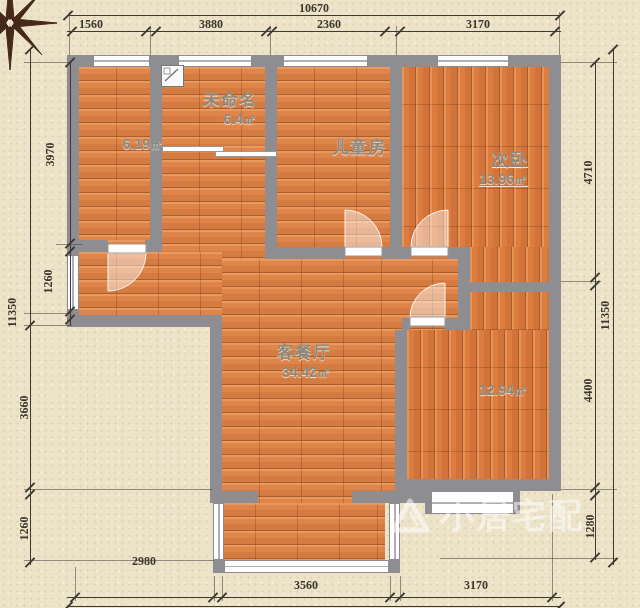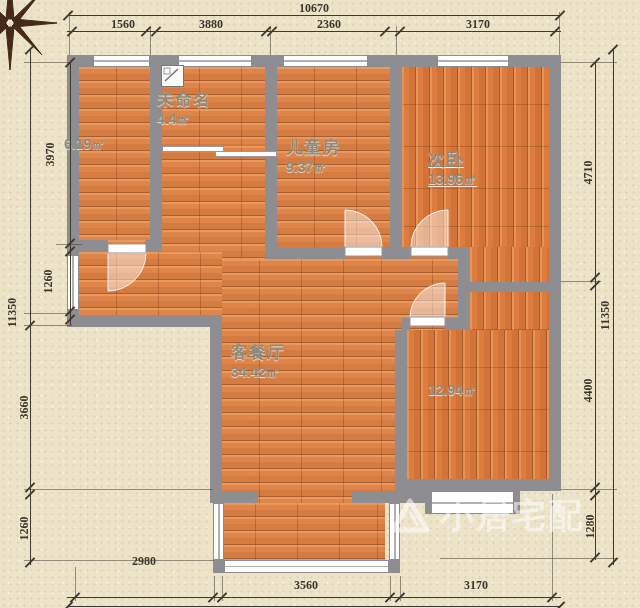--- a/index.html
+++ b/index.html
@@ -21,21 +21,21 @@
       repeating-linear-gradient(180deg, transparent 0 37px, rgba(120,55,18,.35) 37px 38px, transparent 38px 79px, rgba(120,55,18,.35) 79px 80px, transparent 80px 121px, rgba(120,55,18,.35) 121px 122px);}
   .win-h,.win-v{position:absolute;background:#fff;border:1px solid #8b8b90;box-sizing:border-box;}
   .win-h{background-image:linear-gradient(to bottom, transparent 0 calc(50% - 1px), #b0b0b4 calc(50% - 1px) calc(50% + 1px), transparent calc(50% + 1px));}
   .win-v{background-image:linear-gradient(to right, transparent 0 calc(50% - 1px), #b0b0b4 calc(50% - 1px) calc(50% + 1px), transparent calc(50% + 1px));}
   .slide{position:absolute;background:#fff;border:1px solid #97979c;box-sizing:border-box;}
   .dline{position:absolute;background:#3f3a31;}
   .tick{position:absolute;width:2px;height:13px;background:#3f3a31;transform:rotate(45deg);}
   .extl{position:absolute;background:rgba(70,64,52,.55);}
   .dimlab{position:absolute;width:60px;text-align:center;font:bold 12px "Liberation Serif","DejaVu Serif",serif;color:#3c372c;white-space:nowrap;}
   .vlab{transform:rotate(-90deg);}
-  .rlabel{position:absolute;width:100px;text-align:left;color:#8d887c;
+  .rlabel{position:absolute;width:100px;text-align:right;color:#8d887c;
     text-shadow:0 1px 1px rgba(255,255,255,.75);white-space:nowrap;}
   .rlabel .nm{font-size:17px;font-weight:bold;letter-spacing:1px;}
   .rlabel .ar{font-size:14px;font-weight:bold;}
   .flue{position:absolute;left:161px;top:65px;width:21px;height:20px;background:#fbfbfb;border:1px solid #777;}
   .wmark{position:absolute;left:388px;top:493px;display:flex;align-items:center;gap:8px;
     color:rgba(255,255,255,.55);font-weight:bold;font-size:34px;letter-spacing:2px;white-space:nowrap;}
   svg.overlay{position:absolute;left:0;top:0;pointer-events:none;}
 </style>
 </head>
 <body>
@@ -135,42 +135,41 @@
       <path d="M410,318 A35,35 0 0 1 445,283 L445,318 Z" fill="rgba(255,255,255,.45)" stroke="rgba(255,255,255,.9)"></path>
       <rect x="410" y="317" width="35" height="9" fill="#fff" stroke="#97979c"></rect>
     </g>
   </svg>
 
   <div class="rlabel" style="left:64px;top:136px;">
     <div class="ar">6.19㎡</div>
   </div>
   <div class="rlabel" style="left:157px;top:88px;">
     <div class="nm">未命名</div>
-    <div class="ar">4.4㎡</div>
+    <div class="ar">6.4㎡</div>
   </div>
   <div class="rlabel" style="left:286px;top:136px;">
     <div class="nm">儿童房</div>
-    <div class="ar">9.37㎡</div>
   </div>
   <div class="rlabel" style="left:428px;top:148px;text-decoration:underline;">
     <div class="nm">次卧</div>
     <div class="ar">13.96㎡</div>
   </div>
   <div class="rlabel" style="left:231px;top:341px;">
     <div class="nm">客餐厅</div>
     <div class="ar">34.42㎡</div>
   </div>
   <div class="rlabel" style="left:428px;top:382px;">
     <div class="ar">12.94㎡</div>
   </div>
 
   <div class="dline" style="left:67px;top:15px;width:494px;height:1px;"></div>
   <div class="dline" style="left:67px;top:31px;width:494px;height:1px;"></div>
   <div class="dimlab" style="left:284px;top:1px;">10670</div>
-  <div class="dimlab" style="left:93px;top:17px;">1560</div>
+  <div class="dimlab" style="left:61px;top:17px;">1560</div>
   <div class="dimlab" style="left:181px;top:17px;">3880</div>
   <div class="dimlab" style="left:299px;top:17px;">2360</div>
   <div class="dimlab" style="left:448px;top:17px;">3170</div>
   <div class="tick" style="left:67px;top:9px;"></div>
     <div class="tick" style="left:559px;top:9px;"></div>
   <div class="tick" style="left:71px;top:25px;"></div>
     <div class="tick" style="left:145px;top:25px;"></div>
   <div class="tick" style="left:155px;top:25px;"></div>
     <div class="tick" style="left:265px;top:25px;"></div>
   <div class="tick" style="left:271px;top:25px;"></div>

